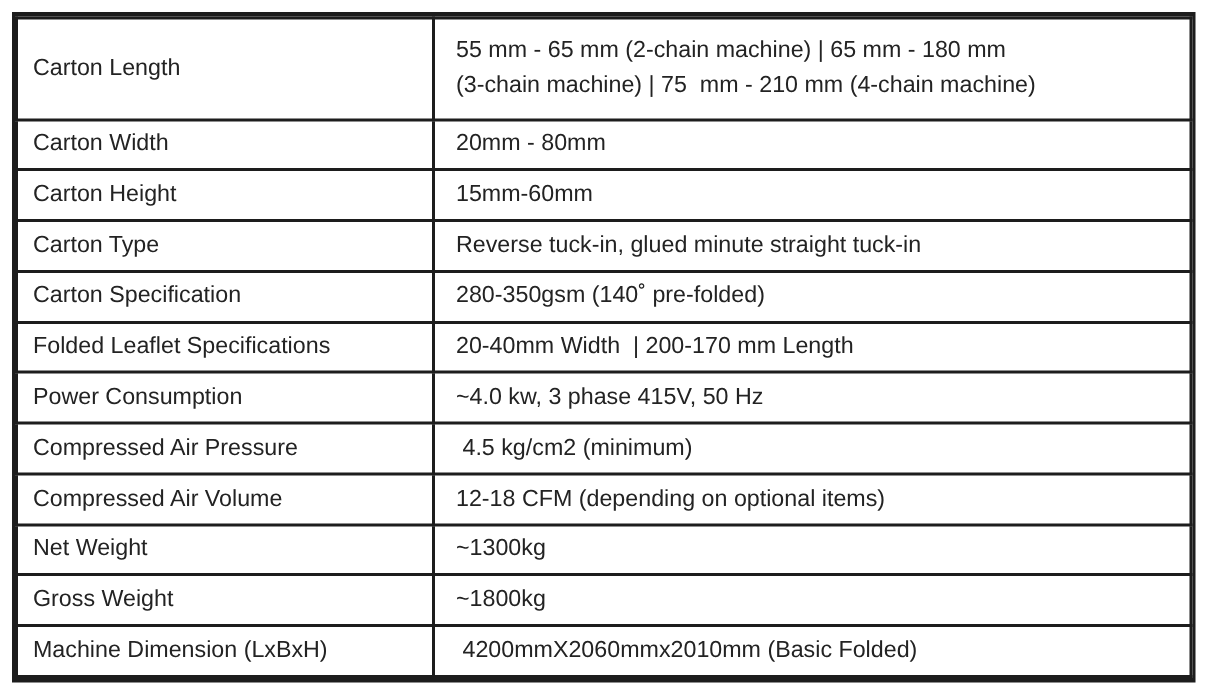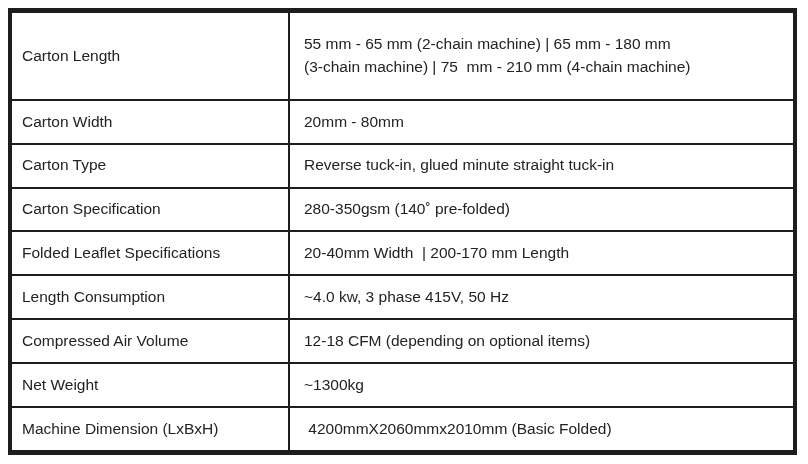--- a/index.html
+++ b/index.html
@@ -63,42 +63,54 @@
           <tr class="tall-row">
             <td class="label-cell">Carton Length</td>
             <td class="value-cell">55 mm - 65 mm (2-chain machine) | 65 mm - 180 mm
 (3-chain machine) | 75  mm - 210 mm (4-chain machine)</td>
           </tr>
           <tr>
             <td class="label-cell">Carton Width</td>
             <td class="value-cell">20mm - 80mm</td>
           </tr>
           <tr>
+            <td class="label-cell">Carton Height</td>
+            <td class="value-cell">15mm-60mm</td>
+          </tr>
+          <tr>
             <td class="label-cell">Carton Type</td>
             <td class="value-cell">Reverse tuck-in, glued minute straight tuck-in</td>
           </tr>
           <tr>
             <td class="label-cell">Carton Specification</td>
             <td class="value-cell">280-350gsm (140˚ pre-folded)</td>
           </tr>
           <tr>
             <td class="label-cell">Folded Leaflet Specifications</td>
             <td class="value-cell">20-40mm Width  | 200-170 mm Length</td>
           </tr>
           <tr>
-            <td class="label-cell">Length Consumption</td>
+            <td class="label-cell">Power Consumption</td>
             <td class="value-cell">~4.0 kw, 3 phase 415V, 50 Hz</td>
+          </tr>
+          <tr>
+            <td class="label-cell">Compressed Air Pressure</td>
+            <td class="value-cell"> 4.5 kg/cm2 (minimum)</td>
           </tr>
           <tr>
             <td class="label-cell">Compressed Air Volume</td>
             <td class="value-cell">12-18 CFM (depending on optional items)</td>
           </tr>
           <tr>
             <td class="label-cell">Net Weight</td>
             <td class="value-cell">~1300kg</td>
+          </tr>
+          <tr>
+            <td class="label-cell">Gross Weight</td>
+            <td class="value-cell">~1800kg</td>
           </tr>
           <tr>
             <td class="label-cell">Machine Dimension (LxBxH)</td>
             <td class="value-cell"> 4200mmX2060mmx2010mm (Basic Folded)</td>
           </tr>
         </tbody>
     </table>
   </div>
 </div>
 

